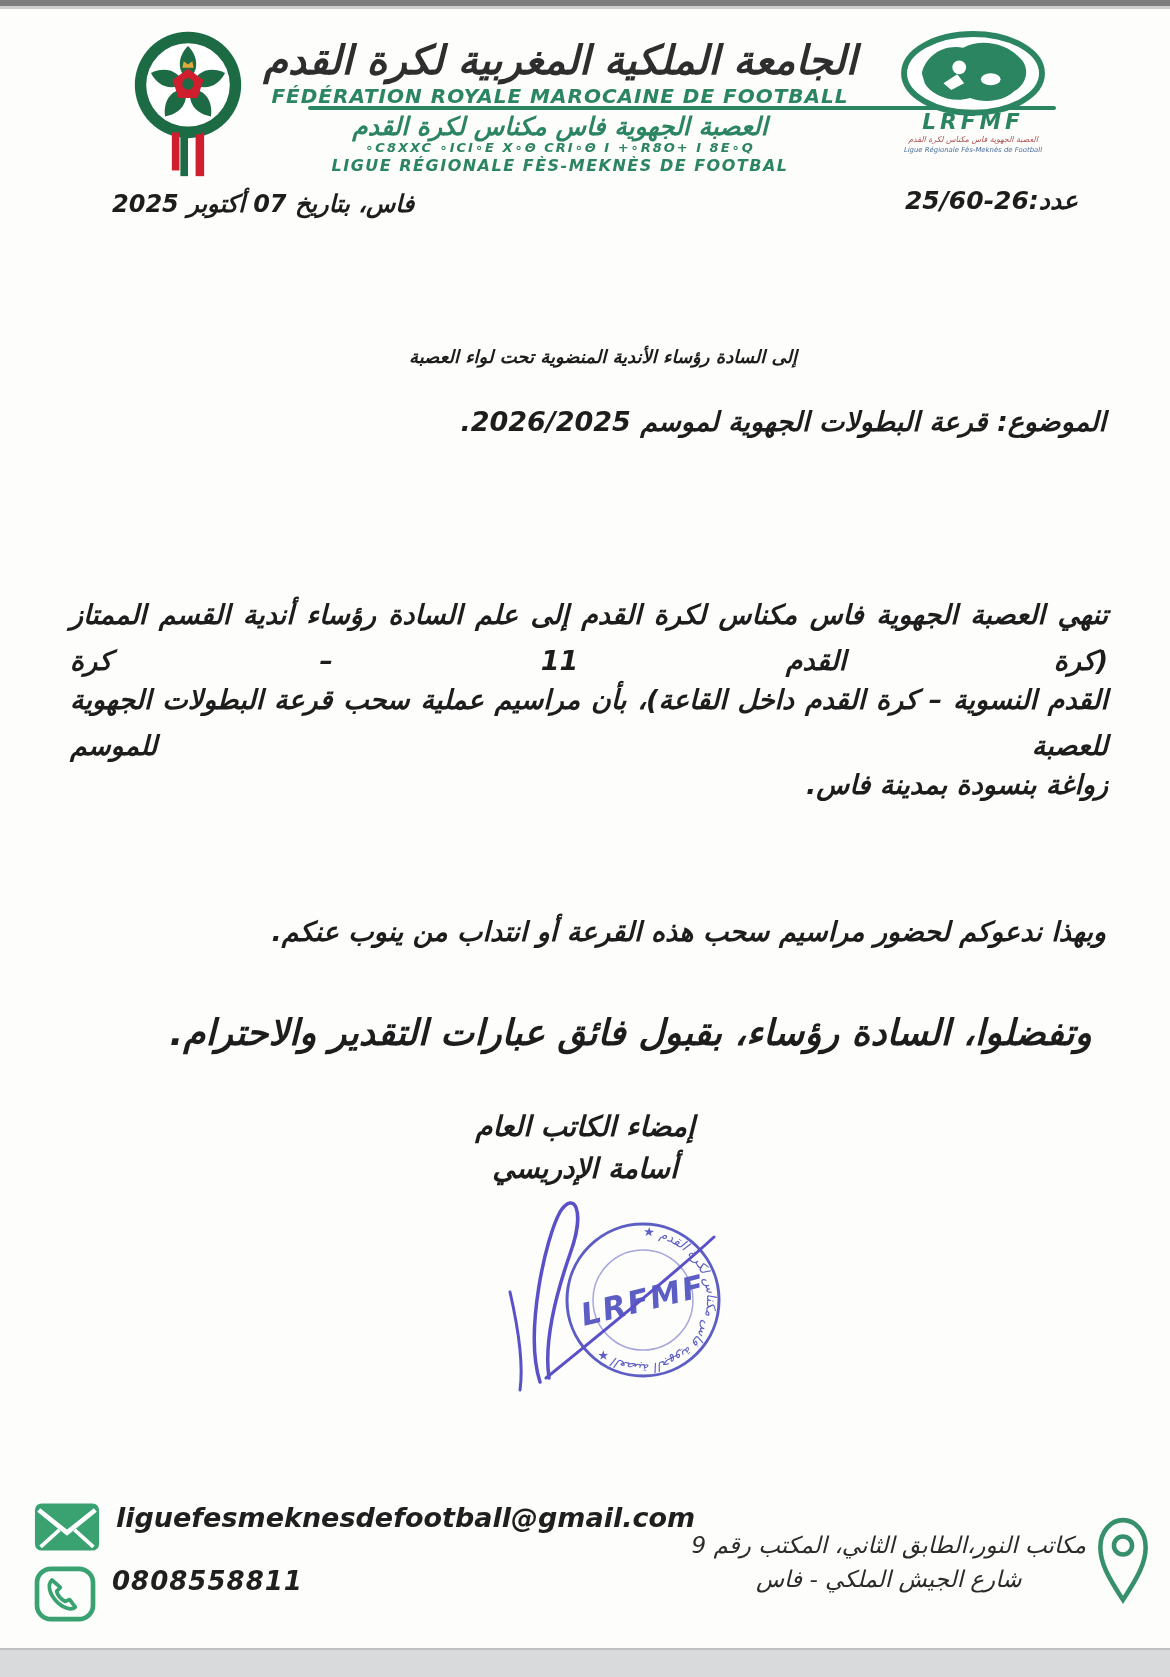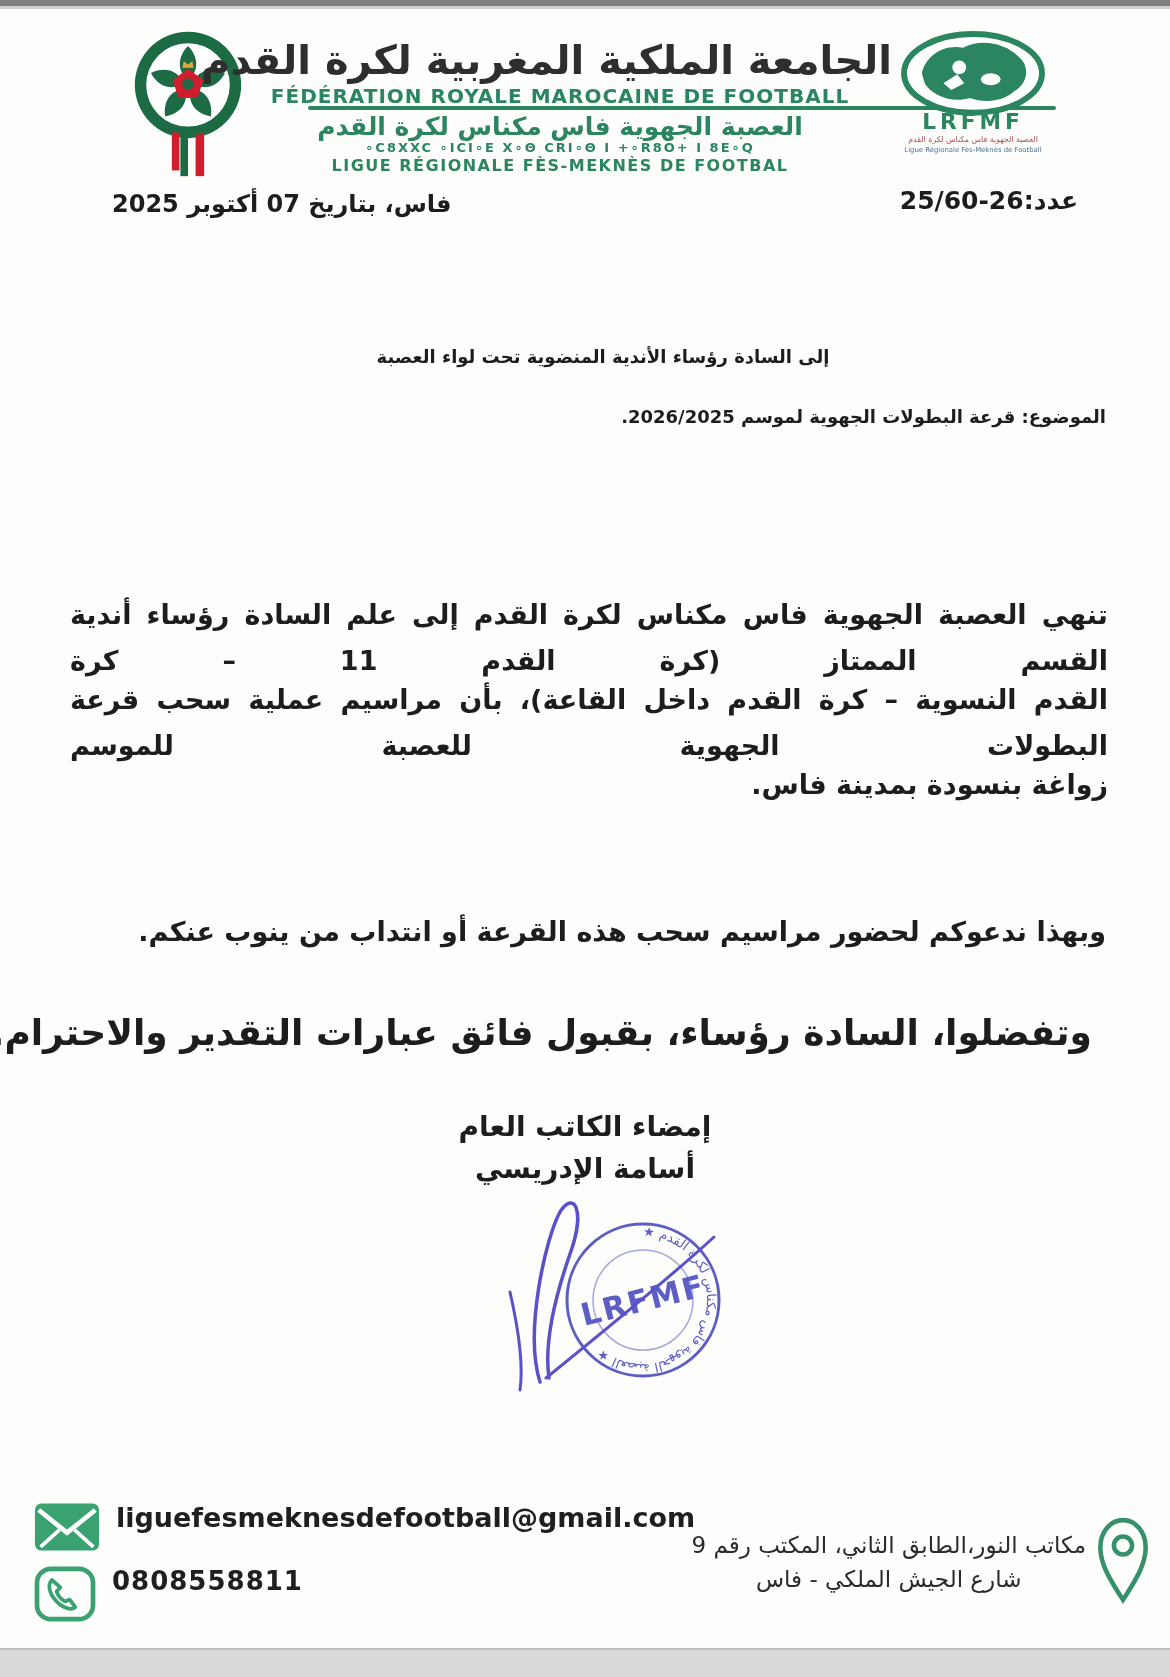--- a/index.html
+++ b/index.html
@@ -1,39 +1,39 @@
 <!DOCTYPE html>
 <html><head>
 <meta charset="utf-8">
 <style>
   html,body{margin:0;padding:0;background:#e9e9e9;}
   *{box-sizing:border-box;font-family:"DejaVu Sans",sans-serif;}
   #page{
     position:relative;width:1170px;height:1677px;margin:0 auto;
     background:#fdfdfb;overflow:hidden;color:#1d1d1d;
   }
-  .abs{position:absolute;}
+  .abs{position:absolute;font-style:italic;}
   
   .scan-top{left:0;top:0;width:1170px;height:6px;background:#7e7e7e;}
   .scan-top2{left:0;top:6px;width:1170px;height:3px;background:#cfcfcf;}
   .scan-bottom{left:0;top:1648px;width:1170px;height:29px;background:#d9dadb;border-top:2px solid #bfc0c1;}
   
   .hdr-center{left:228px;top:36px;width:664px;text-align:center;}
   .fed-ar{font-size:40px;font-weight:bold;color:#2e2e2e;direction:rtl;white-space:nowrap;line-height:48px;}
   .fed-fr{font-size:20px;font-weight:bold;color:#2a8560;letter-spacing:1px;white-space:nowrap;margin-top:0px;}
   .divider{left:308px;top:106px;width:748px;height:4px;background:#2a8560;border-radius:2px;}
   .lg-ar{left:228px;top:112px;width:664px;text-align:center;font-size:25px;font-weight:600;color:#2a8560;direction:rtl;white-space:nowrap;}
   .lg-tif{left:228px;top:140px;width:664px;text-align:center;font-size:13px;font-weight:bold;color:#2a8560;letter-spacing:2px;white-space:nowrap;}
   .lg-fr{left:228px;top:156px;width:664px;text-align:center;font-size:16px;font-weight:bold;color:#2a8560;letter-spacing:1.5px;white-space:nowrap;}
   
   .ref-no{right:92px;top:186px;font-size:25px;font-weight:bold;direction:rtl;white-space:nowrap;}
   .ref-date{left:112px;top:190px;font-size:24px;font-weight:bold;direction:rtl;white-space:nowrap;}
   
   .addressee{left:348px;top:346px;width:510px;font-size:18px;font-weight:bold;direction:rtl;text-align:center;white-space:nowrap;}
-  .subject{right:64px;top:406px;font-size:18px;font-weight:bold;direction:rtl;white-space:nowrap;}
+  .subject{right:64px;top:406px;font-size:27px;font-weight:bold;direction:rtl;white-space:nowrap;}
   .bodytext{left:70px;top:575px;width:1038px;margin-top:17px;}
   .body-line{direction:rtl;font-size:27px;font-weight:bold;height:85px;line-height:46px;text-align:right;}
   .body-line.justify{text-align:justify;text-align-last:justify;}
   .invitation{right:64px;top:916px;font-size:27px;font-weight:bold;direction:rtl;white-space:nowrap;}
   .closing{right:78px;top:1012px;font-size:36px;font-weight:bold;direction:rtl;white-space:nowrap;}
   .sig-block{left:395px;top:1106px;width:380px;text-align:center;direction:rtl;}
   .sig-title,.sig-name{font-size:28px;font-weight:bold;line-height:42px;}
   
   .foot-left{left:34px;top:1502px;}
   .foot-row{display:flex;align-items:flex-start;gap:16px;margin-bottom:10px;}

